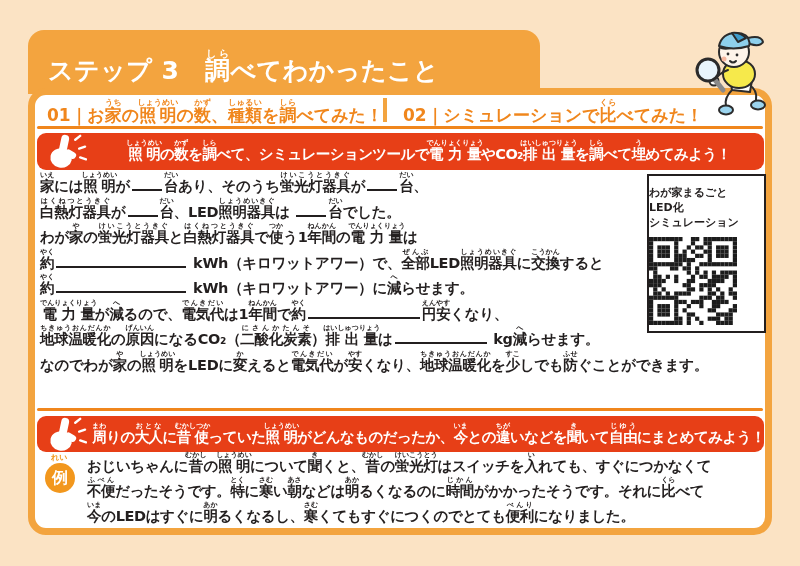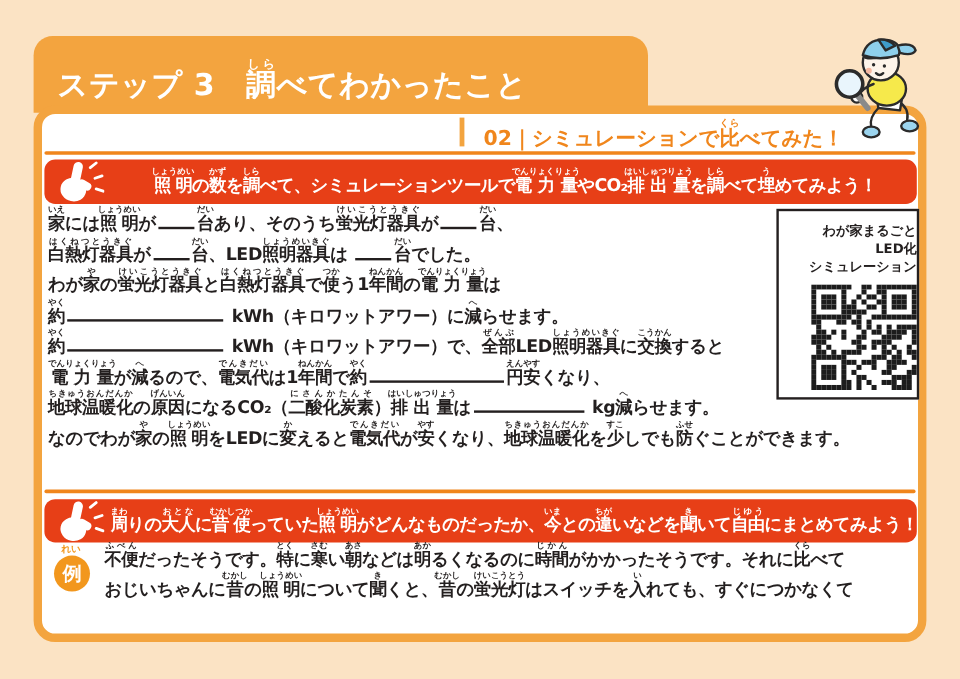--- a/index.html
+++ b/index.html
@@ -36,21 +36,21 @@
   #banner2{top:321px;height:36px}
   .hand{position:absolute;left:3px;top:-5px;width:47px;height:47px}
 
   #worksheet{position:absolute;left:5px;top:76px;width:726px;
       font-size:14.5px;font-weight:700;letter-spacing:-.3px}
   .wline{line-height:25.5px;height:25.5px;white-space:nowrap}
   #worksheet rt,.eline rt{font-size:7px}
   .blank{display:inline-block;border-bottom:2px solid #231F1F;height:12px;margin:0 2px}
 
   .qr-panel{position:absolute;left:612px;top:79px;width:119px;height:159px;
-      border:2px solid #231F1F;background:#fff;box-sizing:border-box;text-align:right;
+      border:2px solid #231F1F;background:#fff;box-sizing:border-box;text-align:left;
       padding-top:9px;z-index:3}
   .qr-title div{font-size:11px;font-weight:bold;line-height:15px;color:#231F1F;letter-spacing:0}
   .qr-svg{width:88px;height:88px;margin-top:7px}
 
   #h03{left:12px;top:287px}
 
   .ex-badge{position:absolute;left:10px;top:368px;width:30px;height:30px;border-radius:50%;
       background:#F2971D;color:#fff;font-size:16px;font-weight:bold;
       display:flex;align-items:center;justify-content:center}
   .ex-badge-ruby{position:absolute;left:16px;top:357px;font-size:8px;color:#F2971D;font-weight:bold}
@@ -96,42 +96,43 @@
 
     <circle cx="42" cy="30" r="1.4" fill="#2b2b2b" stroke="none"></circle>
     <circle cx="51" cy="31" r="1.4" fill="#2b2b2b" stroke="none"></circle>
     <path d="M44 37 q3 3 6 0" fill="none"></path>
   </g>
   <circle cx="38" cy="35" r="2.5" fill="#F6B8A0"></circle>
 </svg>
 
 <div class="card">
 
+  <div class="heading" id="h01">01｜お<ruby>家<rt>うち</rt></ruby>の<ruby>照明<rt>しょうめい</rt></ruby>の<ruby>数<rt>かず</rt></ruby>、<ruby>種類<rt>しゅるい</rt></ruby>を<ruby>調<rt>しら</rt></ruby>べてみた！</div>
   <div class="vdivider"></div>
   <div class="heading" id="h02">02｜シミュレーションで<ruby>比<rt>くら</rt></ruby>べてみた！</div>
   <div class="hline" id="hline1"></div>
 
   <div class="banner" id="banner1">
     <svg class="hand" viewBox="0 0 48 48">
       <g transform="rotate(12 24 24)" fill="#fff">
         <rect x="19" y="7" width="8" height="24" rx="4"></rect>
         <ellipse cx="23" cy="31" rx="11" ry="10"></ellipse>
         <rect x="27" y="20" width="12" height="7" rx="3.5" transform="rotate(18 27 20)"></rect>
       </g>
       <path d="M36 12 l5 -4 M40 21 l6 -2 M41 30 l6 2" stroke="#fff" stroke-width="2.4" fill="none" stroke-linecap="round"></path>
     </svg>
     <span><ruby>照明<rt>しょうめい</rt></ruby>の<ruby>数<rt>かず</rt></ruby>を<ruby>調<rt>しら</rt></ruby>べて、シミュレーションツールで<ruby>電力量<rt>でんりょくりょう</rt></ruby>やCO₂<ruby>排出量<rt>はいしゅつりょう</rt></ruby>を<ruby>調<rt>しら</rt></ruby>べて<ruby>埋<rt>う</rt></ruby>めてみよう！</span>
   </div>
 
   <div id="worksheet">
       <div class="wline"><ruby>家<rt>いえ</rt></ruby>には<ruby>照明<rt>しょうめい</rt></ruby>が<span class="blank" style="width: 30px;"></span><ruby>台<rt>だい</rt></ruby>あり、そのうち<ruby>蛍光灯器具<rt>けいこうとうきぐ</rt></ruby>が<span class="blank" style="width: 30px;"></span><ruby>台<rt>だい</rt></ruby>、</div>
       <div class="wline"><ruby>白熱灯器具<rt>はくねつとうきぐ</rt></ruby>が<span class="blank" style="width: 30px;"></span><ruby>台<rt>だい</rt></ruby>、LED<ruby>照明器具<rt>しょうめいきぐ</rt></ruby>は <span class="blank" style="width: 30px;"></span><ruby>台<rt>だい</rt></ruby>でした。</div>
       <div class="wline">わが<ruby>家<rt>や</rt></ruby>の<ruby>蛍光灯器具<rt>けいこうとうきぐ</rt></ruby>と<ruby>白熱灯器具<rt>はくねつとうきぐ</rt></ruby>で<ruby>使<rt>つか</rt></ruby>う1<ruby>年間<rt>ねんかん</rt></ruby>の<ruby>電力量<rt>でんりょくりょう</rt></ruby>は</div>
+      <div class="wline"><ruby>約<rt>やく</rt></ruby><span class="blank" style="width: 130px;"></span> kWh（キロワットアワー）で、<ruby>全部<rt>ぜんぶ</rt></ruby>LED<ruby>照明器具<rt>しょうめいきぐ</rt></ruby>に<ruby>交換<rt>こうかん</rt></ruby>すると</div>
       <div class="wline"><ruby>約<rt>やく</rt></ruby><span class="blank" style="width: 130px;"></span> kWh（キロワットアワー）に<ruby>減<rt>へ</rt></ruby>らせます。</div>
-      <div class="wline"><ruby>約<rt>やく</rt></ruby><span class="blank" style="width: 130px;"></span> kWh（キロワットアワー）で、<ruby>全部<rt>ぜんぶ</rt></ruby>LED<ruby>照明器具<rt>しょうめいきぐ</rt></ruby>に<ruby>交換<rt>こうかん</rt></ruby>すると</div>
       <div class="wline"><ruby>電力量<rt>でんりょくりょう</rt></ruby>が<ruby>減<rt>へ</rt></ruby>るので、<ruby>電気代<rt>でんきだい</rt></ruby>は1<ruby>年間<rt>ねんかん</rt></ruby>で<ruby>約<rt>やく</rt></ruby><span class="blank" style="width: 112px;"></span><ruby>円<rt>えん</rt></ruby><ruby>安<rt>やす</rt></ruby>くなり、</div>
       <div class="wline"><ruby>地球温暖化<rt>ちきゅうおんだんか</rt></ruby>の<ruby>原因<rt>げんいん</rt></ruby>になるCO₂（<ruby>二酸化炭素<rt>にさんかたんそ</rt></ruby>）<ruby>排出量<rt>はいしゅつりょう</rt></ruby>は<span class="blank" style="width: 92px;"></span> kg<ruby>減<rt>へ</rt></ruby>らせます。</div>
       <div class="wline">なのでわが<ruby>家<rt>や</rt></ruby>の<ruby>照明<rt>しょうめい</rt></ruby>をLEDに<ruby>変<rt>か</rt></ruby>えると<ruby>電気代<rt>でんきだい</rt></ruby>が<ruby>安<rt>やす</rt></ruby>くなり、<ruby>地球温暖化<rt>ちきゅうおんだんか</rt></ruby>を<ruby>少<rt>すこ</rt></ruby>しでも<ruby>防<rt>ふせ</rt></ruby>ぐことができます。</div>
     </div>
 
   <div class="qr-panel">
     <div class="qr-title">
         <div class="qline">わが家まるごと</div>
         <div class="qline">LED化</div>
         <div class="qline">シミュレーション</div>
@@ -391,17 +392,18 @@
         <rect x="27" y="20" width="12" height="7" rx="3.5" transform="rotate(18 27 20)"></rect>
       </g>
       <path d="M36 12 l5 -4 M40 21 l6 -2 M41 30 l6 2" stroke="#fff" stroke-width="2.4" fill="none" stroke-linecap="round"></path>
     </svg>
     <span><ruby>周<rt>まわ</rt></ruby>りの<ruby>大人<rt>おとな</rt></ruby>に<ruby>昔使<rt>むかしつか</rt></ruby>っていた<ruby>照明<rt>しょうめい</rt></ruby>がどんなものだったか、<ruby>今<rt>いま</rt></ruby>との<ruby>違<rt>ちが</rt></ruby>いなどを<ruby>聞<rt>き</rt></ruby>いて<ruby>自由<rt>じゆう</rt></ruby>にまとめてみよう！</span>
   </div>
 
   <div class="ex-badge-ruby">れい</div>
   <div class="ex-badge">例</div>
   <div id="example-text">
+      <div class="eline">おじいちゃんに<ruby>昔<rt>むかし</rt></ruby>の<ruby>照明<rt>しょうめい</rt></ruby>について<ruby>聞<rt>き</rt></ruby>くと、<ruby>昔<rt>むかし</rt></ruby>の<ruby>蛍光灯<rt>けいこうとう</rt></ruby>はスイッチを<ruby>入<rt>い</rt></ruby>れても、すぐにつかなくて</div>
       <div class="eline"><ruby>不便<rt>ふべん</rt></ruby>だったそうです。<ruby>特<rt>とく</rt></ruby>に<ruby>寒<rt>さむ</rt></ruby>い<ruby>朝<rt>あさ</rt></ruby>などは<ruby>明<rt>あか</rt></ruby>るくなるのに<ruby>時間<rt>じかん</rt></ruby>がかかったそうです。それに<ruby>比<rt>くら</rt></ruby>べて</div>
-      <div class="eline">おじいちゃんに<ruby>昔<rt>むかし</rt></ruby>の<ruby>照明<rt>しょうめい</rt></ruby>について<ruby>聞<rt>き</rt></ruby>くと、<ruby>昔<rt>むかし</rt></ruby>の<ruby>蛍光灯<rt>けいこうとう</rt></ruby>はスイッチを<ruby>入<rt>い</rt></ruby>れても、すぐにつかなくて</div>
+      <div class="eline"><ruby>今<rt>いま</rt></ruby>のLEDはすぐに<ruby>明<rt>あか</rt></ruby>るくなるし、<ruby>寒<rt>さむ</rt></ruby>くてもすぐにつくのでとても<ruby>便利<rt>べんり</rt></ruby>になりました。</div>
     </div>
 
 </div>
 
 </body></html>

